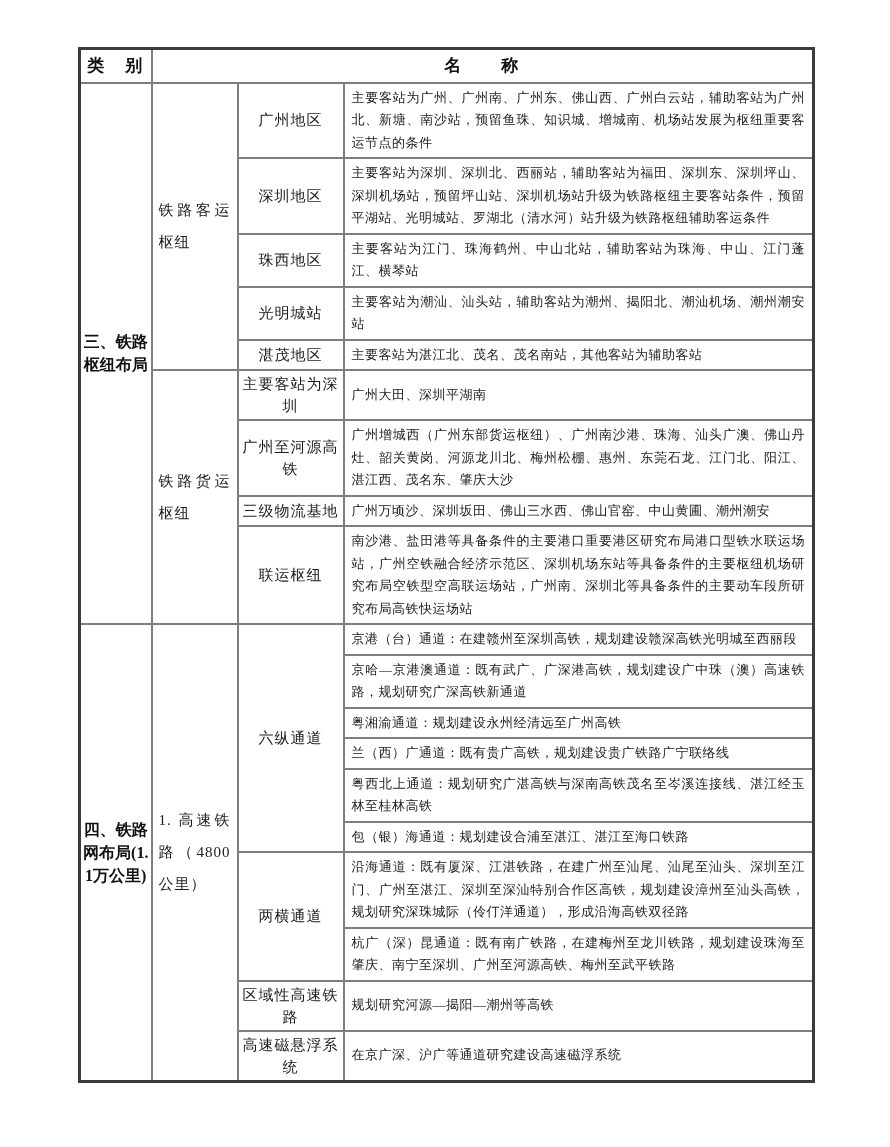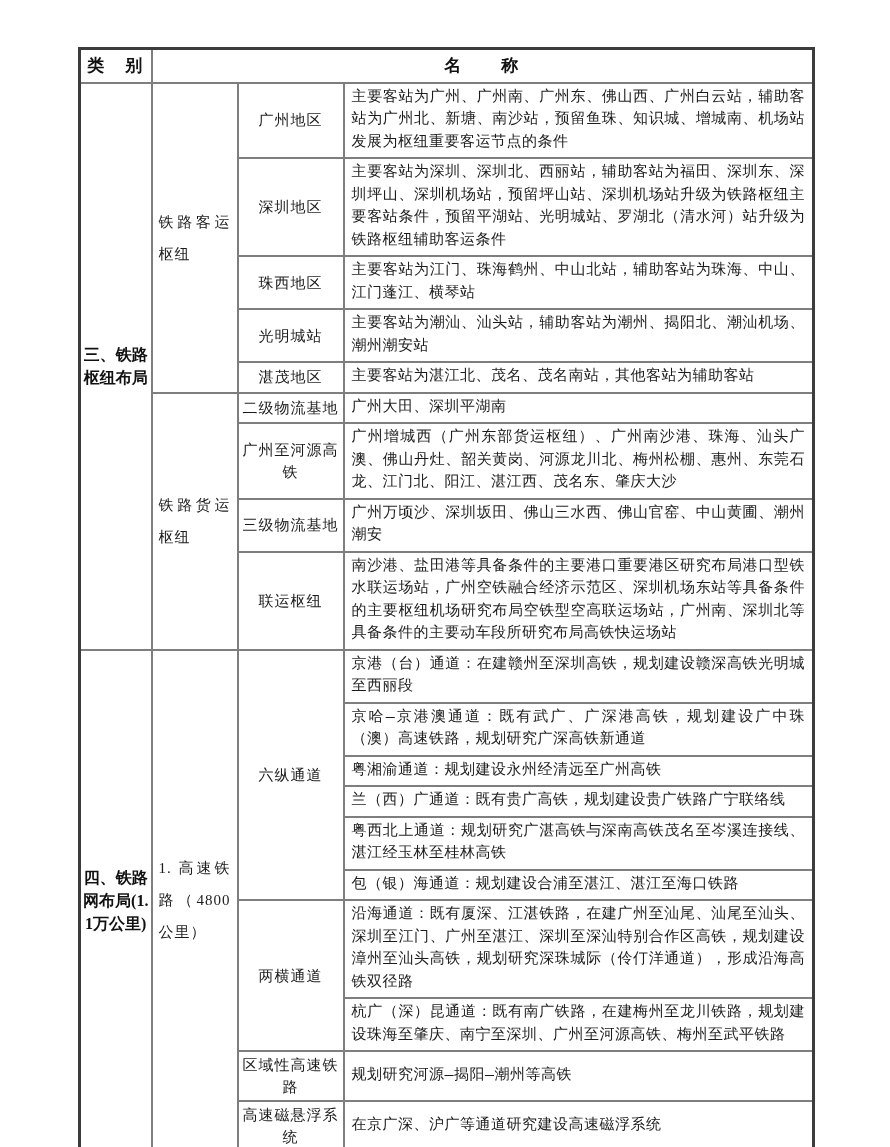--- a/index.html
+++ b/index.html
@@ -60,28 +60,27 @@
   td.sub {
     font-size: 15px;
     text-align: center;
     line-height: 22px;
     padding: 2px 4px;
     word-break: break-all;
     letter-spacing: 1px;
   }
   td.sub.center { text-align: center; }
   td.cnt {
-    font-size: 15px;
+    font-size: 13px;
     text-align: justify;
     text-justify: inter-character;
     line-height: 22.5px;
     padding: 3px 7px 3px 7px;
     letter-spacing: 0.5px;
     word-break: break-all;
-    font-family: Liberation Mono, monospace;
   }
 </style>
 </head>
 <body>
 
 <div class="page">
   <table class="plan">
     <colgroup>
       <col style="width:72px">
       <col style="width:86px">
@@ -111,21 +110,21 @@
       <tr>
         <td class="sub">光明城站</td>
         <td class="cnt">主要客站为潮汕、汕头站，辅助客站为潮州、揭阳北、潮汕机场、潮州潮安站</td>
       </tr>
       <tr>
         <td class="sub">湛茂地区</td>
         <td class="cnt">主要客站为湛江北、茂名、茂名南站，其他客站为辅助客站</td>
       </tr>
       <tr>
         <td class="grp" rowspan="4">铁路货运枢纽</td>
-        <td class="sub">二级物流基地</td>
+        <td class="sub">主要客站为深圳</td>
         <td class="cnt">广州大田、深圳平湖南</td>
       </tr>
       <tr>
         <td class="sub">广州至河源高铁</td>
         <td class="cnt">广州增城西（广州东部货运枢纽）、广州南沙港、珠海、汕头广澳、佛山丹灶、韶关黄岗、河源龙川北、梅州松棚、惠州、东莞石龙、江门北、阳江、湛江西、茂名东、肇庆大沙</td>
       </tr>
       <tr>
         <td class="sub">三级物流基地</td>
         <td class="cnt">广州万顷沙、深圳坂田、佛山三水西、佛山官窑、中山黄圃、潮州潮安</td>
       </tr>

